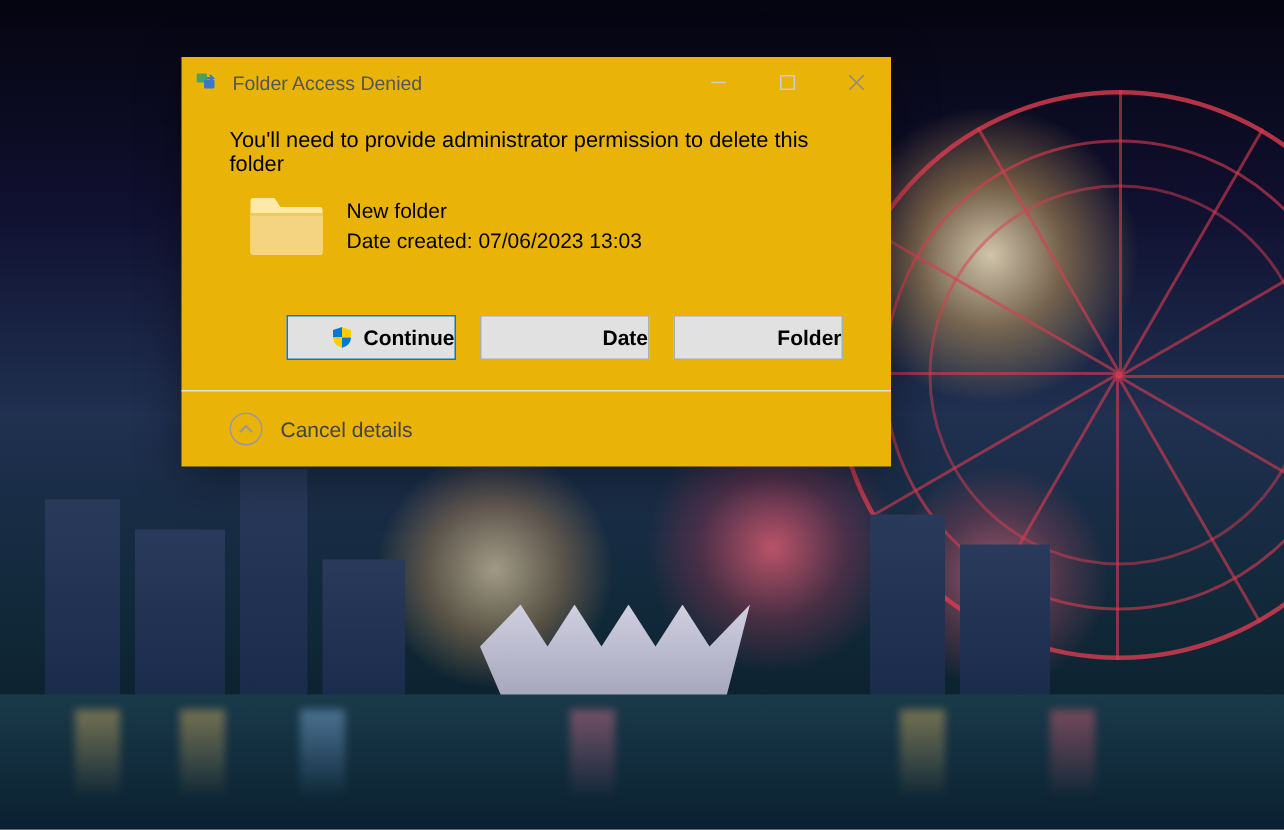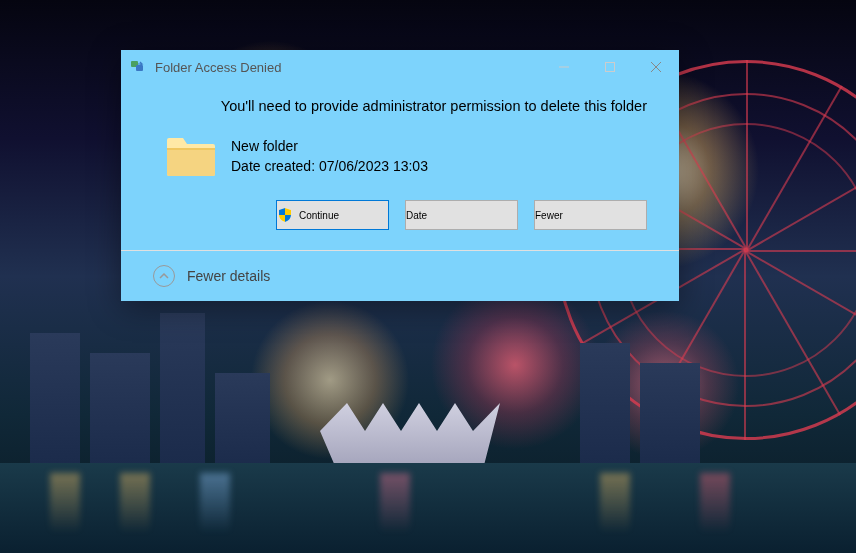--- a/index.html
+++ b/index.html
@@ -103,23 +103,23 @@
       filter: blur(3px);
     }
     .r1 { left: 50px; } .r2 { left: 120px; } .r3 { left: 200px; background: linear-gradient(180deg, rgba(150,200,255,0.4) 0%, transparent 100%); }
     .r4 { left: 380px; background: linear-gradient(180deg, rgba(255,120,150,0.4) 0%, transparent 100%); }
     .r5 { left: 600px; } .r6 { left: 700px; background: linear-gradient(180deg, rgba(255,100,120,0.4) 0%, transparent 100%); }
 
     
     .dialog {
       position: absolute;
       left: 121px;
-      top: 50px;
-      width: 558px;
-      background: #7dd3fc;
+      top: 38px;
+      width: 473px;
+      background: #eab308;
       box-shadow: 0 6px 30px rgba(0,0,0,0.4);
       font-size: 14px;
       color: #000;
     }
     .titlebar {
       display: flex;
       align-items: center;
       height: 34px;
       padding-left: 10px;
     }
@@ -148,27 +148,26 @@
       color: #888;
       font-size: 14px;
     }
     .win-btn.disabled { color: #ccc; }
     .content {
       padding: 14px 32px 20px 32px;
     }
     .message {
       color: #000;
       font-size: 14.5px;
-      margin-bottom: 18px;
-      text-align: right;
+      margin-bottom: 8px;
     }
     .folder-row {
       display: flex;
       align-items: center;
-      margin-bottom: 20px;
+      margin-bottom: 36px;
       padding-left: 10px;
     }
     .folder-icon-wrap {
       width: 56px;
       height: 48px;
       margin-right: 12px;
       display: flex;
       align-items: center;
       justify-content: center;
     }
@@ -182,25 +181,26 @@
       gap: 16px;
       padding-right: 0px;
     }
     .dlg-btn {
       width: 113px;
       height: 30px;
       background: #e1e1e1;
       border: 1px solid #adadad;
       display: flex;
       align-items: center;
-      justify-content: flex-start;
-      font-size: 10px;
+      justify-content: flex-end;
+      font-size: 14px;
       font-family: inherit;
       cursor: pointer;
       gap: 6px;
+      font-weight: bold;
     }
     .dlg-btn.primary { border-color: #0078d7; }
     .shield-icon {
       width: 16px;
       height: 16px;
     }
     .footer {
       border-top: 1px solid #e0e0e0;
       padding: 14px 32px;
       display: flex;
@@ -320,26 +320,26 @@
             <path d="M8 8 L14 8 Q14 13 8 15 Z" fill="#0078d7"></path>
             <path d="M8 8 L2 8 Q2 13 8 15 Z" fill="#ffcc00"></path>
           </svg>
         </span>
         <span>Continue</span>
       </button>
       <button class="dlg-btn">
         <span>Date</span>
       </button>
       <button class="dlg-btn">
-        <span>Fewer</span>
+        <span>Folder</span>
       </button>
     </div>
   </div>
 
   <div class="footer">
     <span class="chevron-circle">
       <svg width="10" height="6" viewBox="0 0 10 6">
           <path d="M1 5 L5 1 L9 5" fill="none" stroke="currentColor" stroke-width="1.5"></path>
         </svg>
     </span>
-    <span class="footer-text">Fewer details</span>
+    <span class="footer-text">Cancel details</span>
   </div>
 </div>
 
 </body></html>

